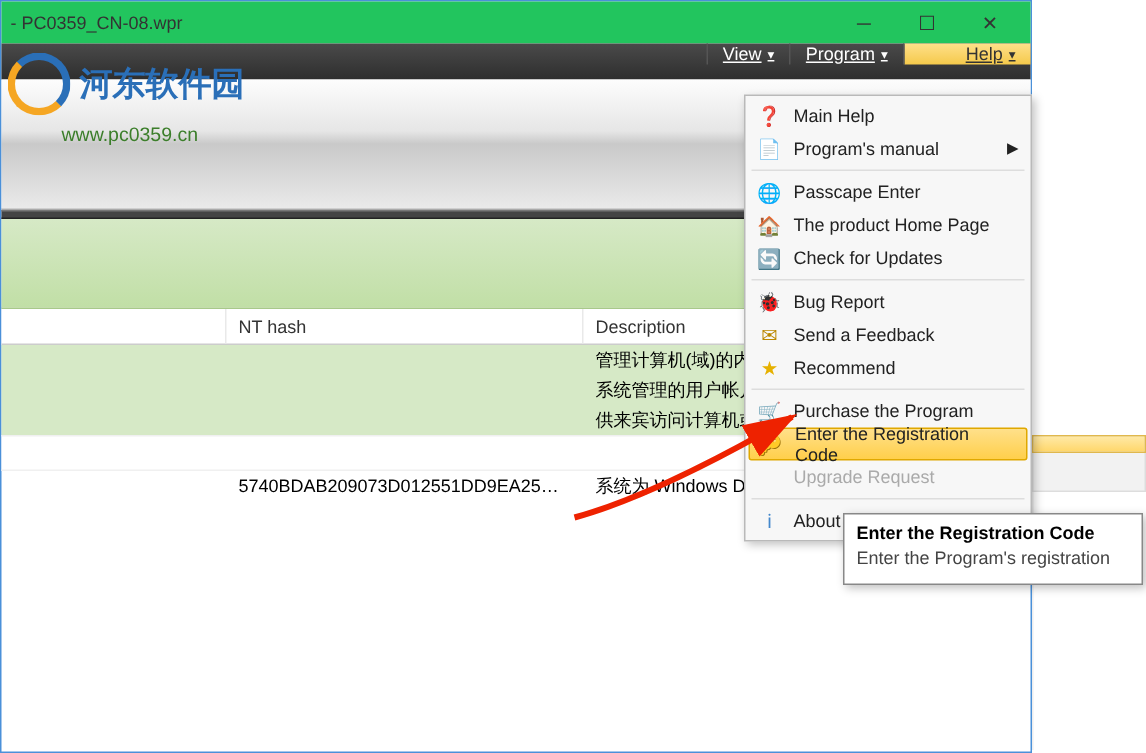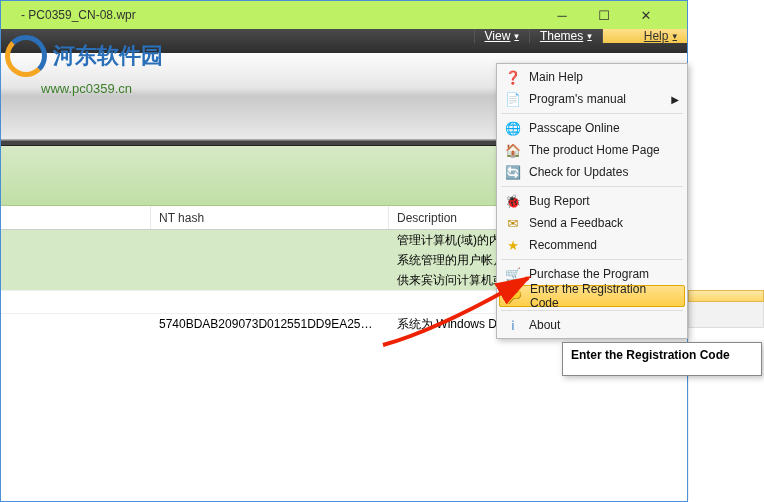--- a/index.html
+++ b/index.html
@@ -8,24 +8,24 @@
 .window {
   width: 688px;
   height: 502px;
   border: 1px solid #4a90d9;
   position: relative;
   background: #fff;
 }
 
 .titlebar {
   height: 28px;
-  background: #bef264;
+  background: #22c55e;
   display: flex;
   align-items: center;
-  padding: 0 20px;
+  padding: 0 6px;
   font-size: 12px;
   color: #333;
 }
 .title-text { flex: 1; }
 .win-btns { display: flex; gap: 0; }
 .win-btn {
   width: 42px; height: 24px;
   display: flex; align-items: center; justify-content: center;
   font-size: 13px;
 }
@@ -197,21 +197,21 @@
     </div>
     <div class="wm-url">www.pc0359.cn</div>
   </div>
 
   <div class="menubar">
     <div class="menu-item">
       <span>View</span>
         <span class="caret">▾</span>
     </div>
     <div class="menu-item">
-      <span>Themes</span>
+      <span>Program</span>
         <span class="caret">▾</span>
     </div>
     <div class="menu-item help">
       <span>Help</span>
         <span class="caret">▾</span>
     </div>
   </div>
 
   <div class="toolbar"></div>
   <div class="toolbar-divider"></div>
@@ -254,21 +254,21 @@
       <span>Main Help</span>
     </div>
     <div class="dd-item">
       <span class="ico">📄</span>
       <span>Program's manual</span>
       <span class="arrow">▶</span>
     </div>
     <div class="dd-sep"></div>
     <div class="dd-item">
       <span class="ico" style="color: rgb(34, 170, 136);">🌐</span>
-      <span>Passcape Online</span>
+      <span>Passcape Enter</span>
     </div>
     <div class="dd-item">
       <span class="ico" style="color: rgb(34, 170, 136);">🏠</span>
       <span>The product Home Page</span>
     </div>
     <div class="dd-item">
       <span class="ico" style="color: rgb(34, 170, 136);">🔄</span>
       <span>Check for Updates</span>
     </div>
     <div class="dd-sep"></div>
@@ -286,29 +286,34 @@
     </div>
     <div class="dd-sep"></div>
     <div class="dd-item">
       <span class="ico" style="color: rgb(119, 170, 68);">🛒</span>
       <span>Purchase the Program</span>
     </div>
     <div class="dd-item highlight">
       <span class="ico" style="color: rgb(230, 177, 0);">🔑</span>
       <span>Enter the Registration Code</span>
     </div>
+    <div class="dd-item disabled">
+      <span class="ico"></span>
+      <span>Upgrade Request</span>
+    </div>
     <div class="dd-sep"></div>
     <div class="dd-item">
       <span class="ico" style="color: rgb(68, 136, 204);">ℹ</span>
       <span>About</span>
     </div>
   </div>
 
 <div class="tooltip">
   <div class="tooltip-title">Enter the Registration Code</div>
+  <div class="tooltip-body">Enter the Program's registration</div>
 </div>
 
 <div class="floating-panel">
   <div class="fp-top"></div>
   <div class="fp-gray"></div>
   <div class="fp-rest"></div>
 </div>
 
 <svg class="red-arrow" viewBox="0 0 175 80">
   <defs>

